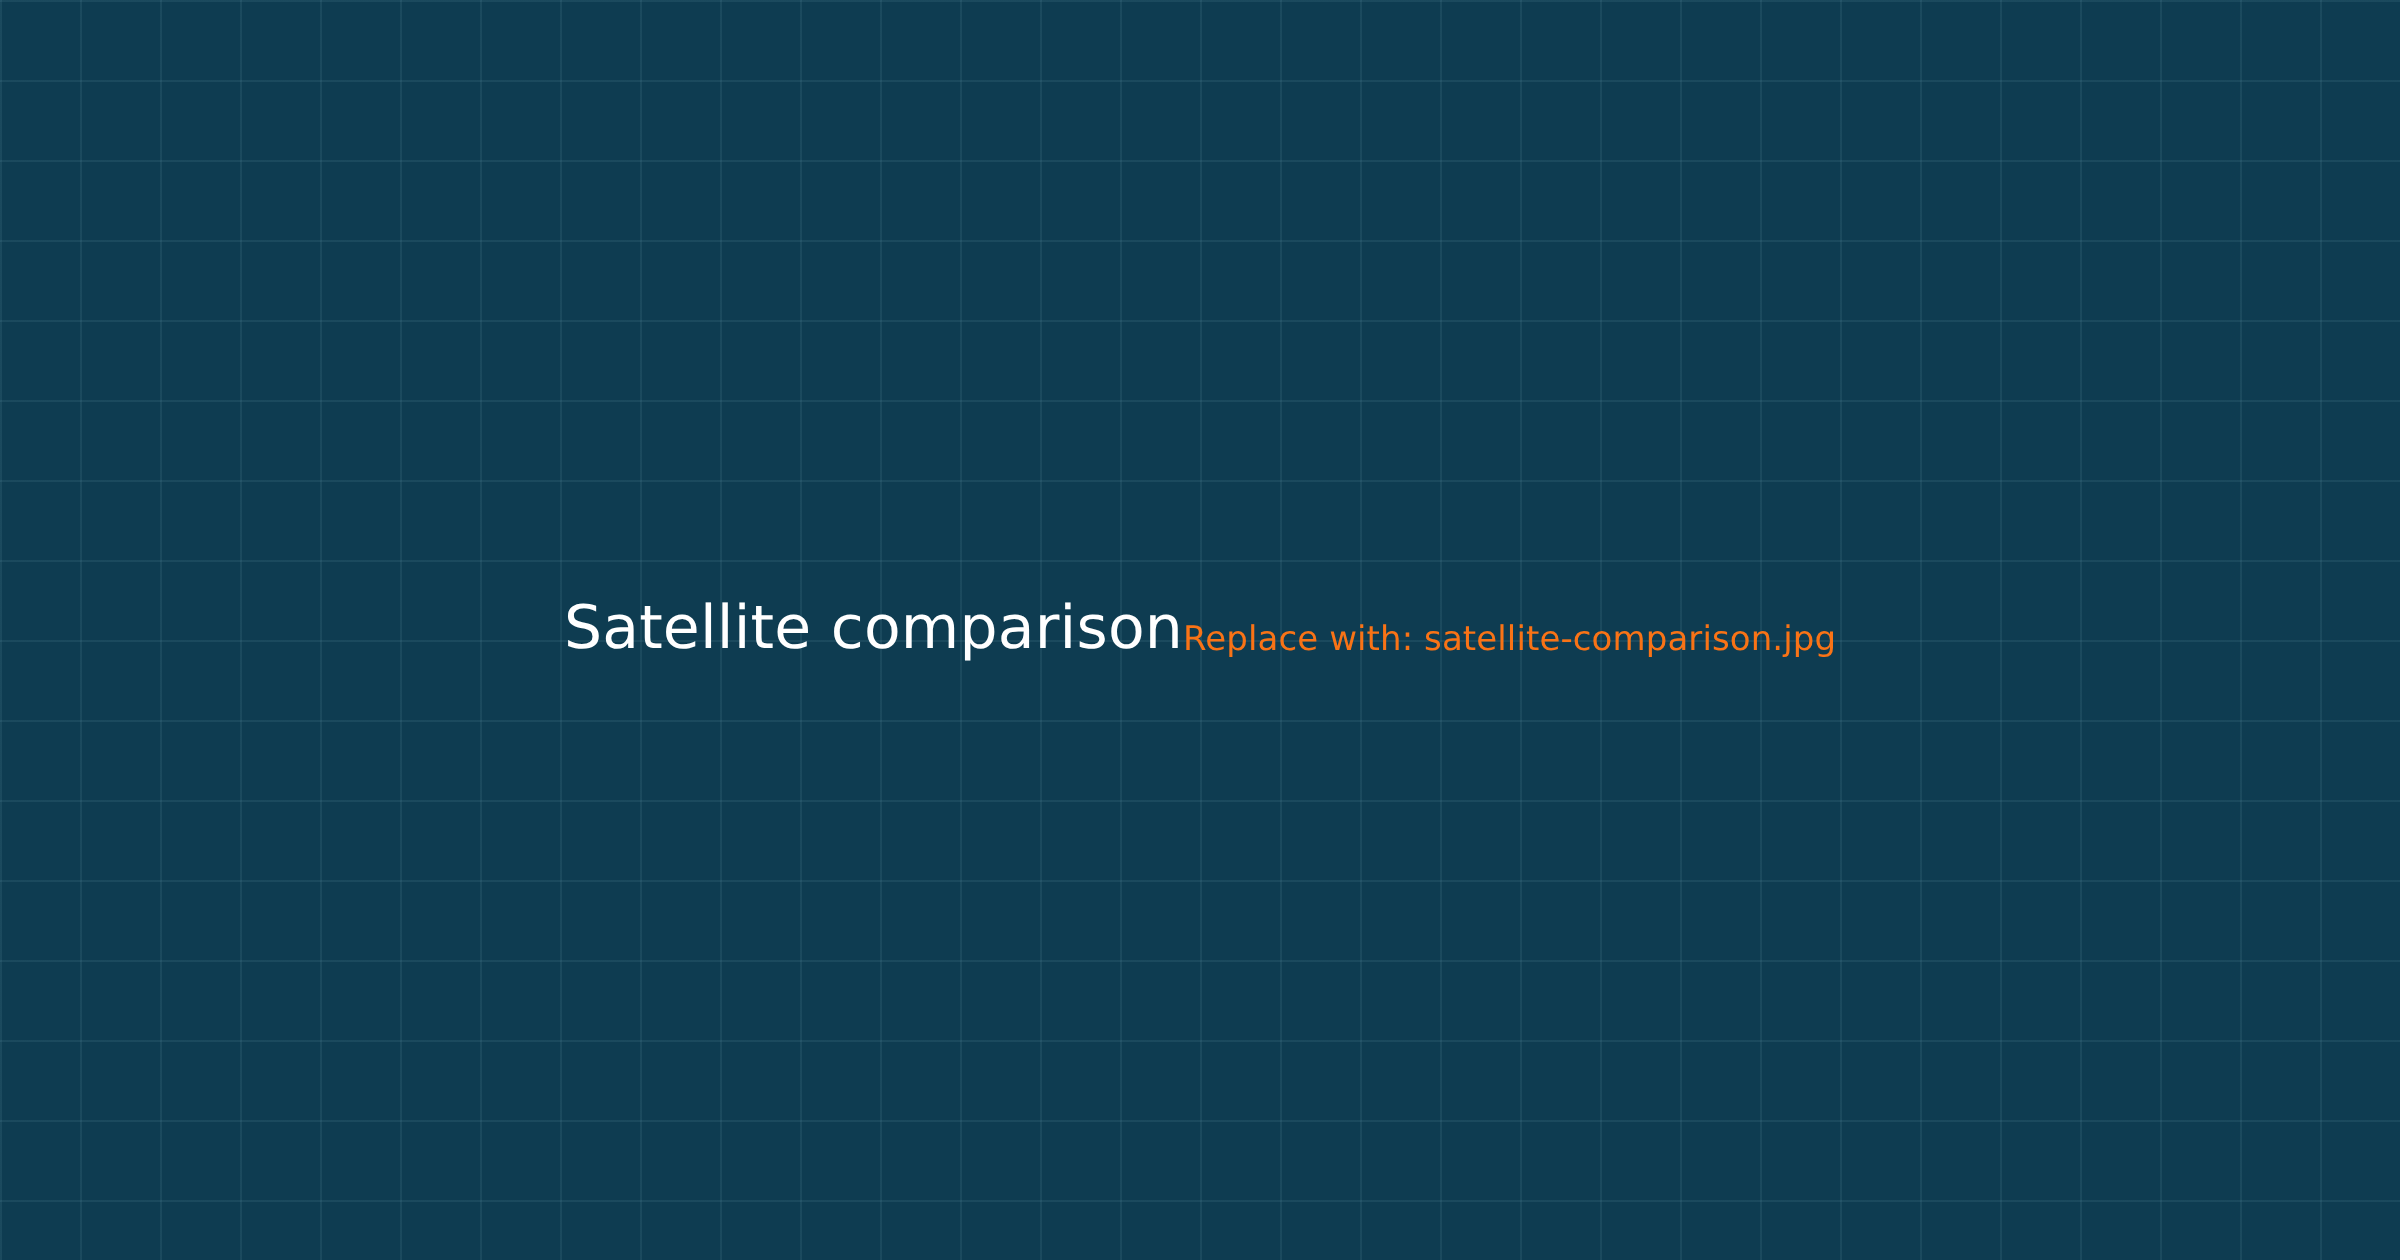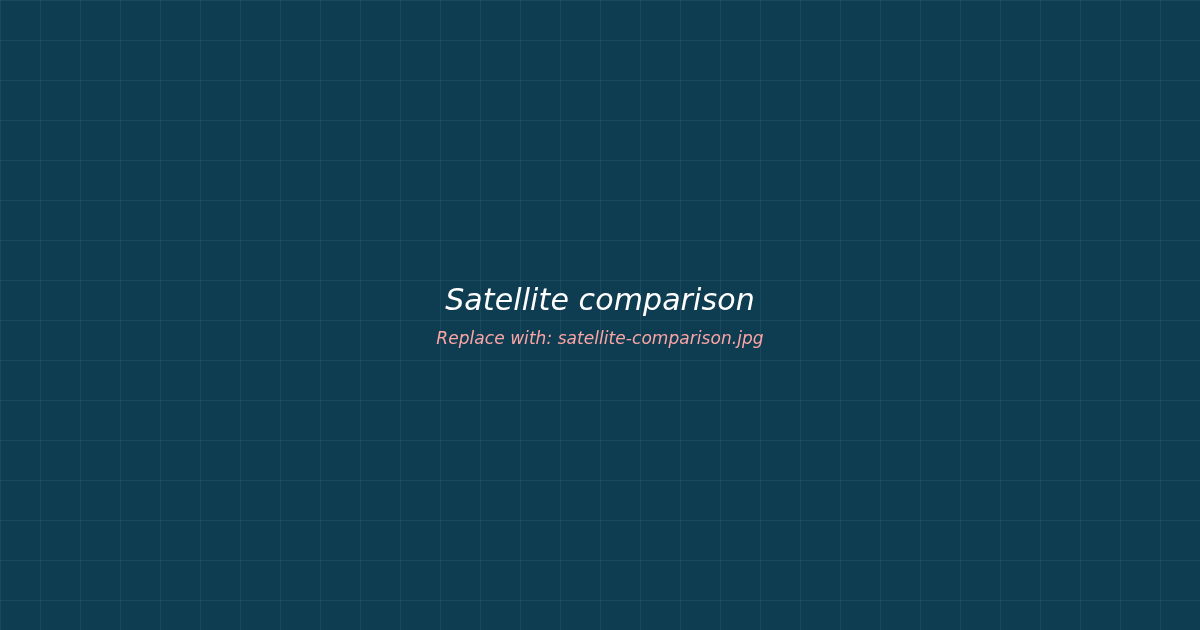--- a/index.html
+++ b/index.html
@@ -38,43 +38,42 @@
   }
 
   
   .caption {
     position: absolute;
     left: 0;
     right: 0;
     top: 50%;
     transform: translateY(-50%);
     display: flex;
-    flex-direction: column;
+    flex-direction: row;
     align-items: center;
     justify-content: center;
     text-align: center;
     z-index: 2;
-    font-style: italic;
   }
 
   .caption-title {
     font-size: 30px;
     font-weight: 400;
     line-height: 1.15;
     color: #ffffff;
     letter-spacing: 0.1px;
     white-space: nowrap;
   }
 
   .caption-subtitle {
     margin-top: 10px;
     font-size: 17px;
     font-weight: 400;
     line-height: 1.2;
-    color: #fca5a5;
+    color: #f97316;
     letter-spacing: 0.05px;
     white-space: nowrap;
   }
 </style>
 </head>
 <body>
 
 <div class="placeholder">
 
   <div class="grid-overlay"></div>

